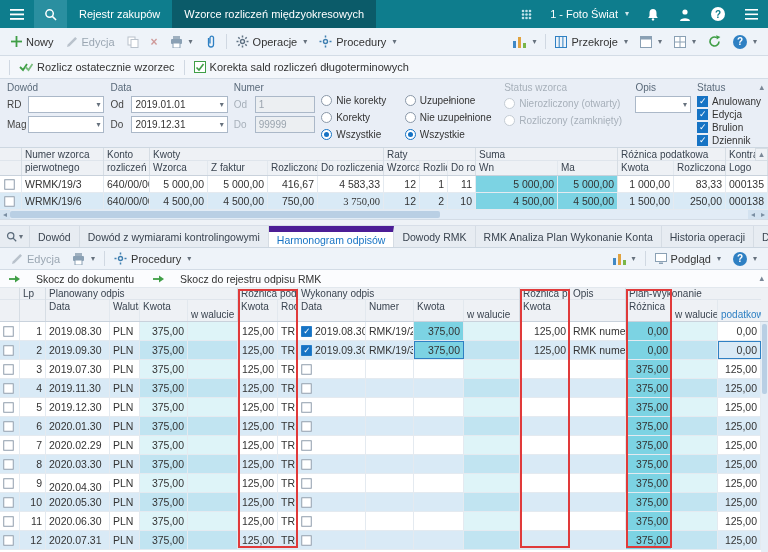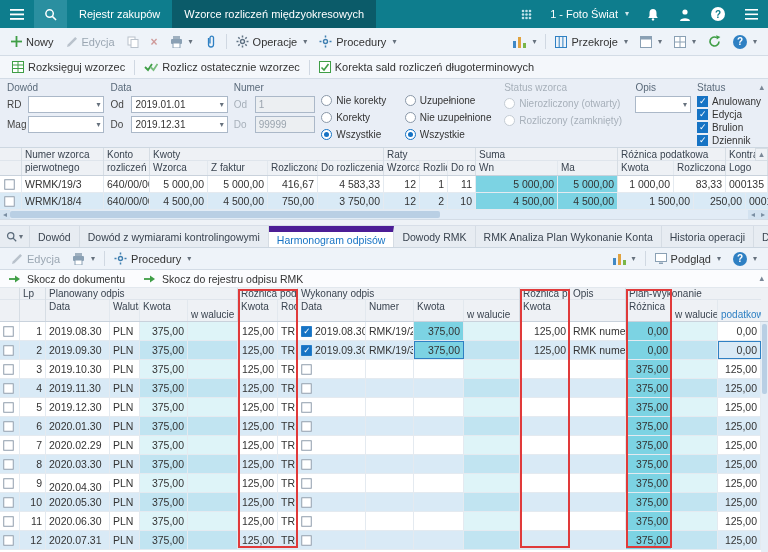--- a/index.html
+++ b/index.html
@@ -72,21 +72,21 @@
 .hthumb{position:absolute;left:10px;top:1px;height:7px;width:430px;background:#b9cfe4;border-radius:2px}
 .harrow{position:absolute;top:0;width:10px;height:9px;color:#7a8ea2;font-size:8px;display:flex;align-items:center;justify-content:center;background:#d3e2f0}
 .splitter{flex:0 0 6px;background:#eef2f7;border-bottom:1px solid #d7dee8}
 
 .tabstrip{flex:0 0 22px;background:#e7ecf2;display:flex;align-items:stretch;border-bottom:1px solid #cdd7e1;overflow:hidden}
 .dtab{display:flex;align-items:center;padding:0 8px;border-right:1px solid #d5dce4;color:#3a4450;font-size:10.5px;white-space:nowrap;cursor:pointer}
 .dtab.active{background:#fff;color:#1673c4;border-top:6px solid #4c1d95}
 .tabicon{display:flex;align-items:center;padding:0 6px;border-right:1px solid #d5dce4;cursor:pointer}
 
 .linksrow{flex:0 0 18px;background:#fbfcfe;display:flex;align-items:center;gap:18px;padding:0 8px;border-bottom:1px solid #e2e8ee;position:relative}
-.jump{display:flex;align-items:center;gap:7px;color:#333;font-size:10.5px;cursor:pointer}
+.jump{display:flex;align-items:center;gap:16px;color:#333;font-size:10.5px;cursor:pointer}
 
 .sched{flex:1;position:relative;overflow:hidden}
 .sched-body{width:761px}
 .vscroll{position:absolute;right:0;top:34px;bottom:0;width:7px;background:#e6eef6}
 .vthumb{position:absolute;top:2px;left:1px;width:5px;height:70px;background:#b9cfe4;border-radius:2px}
 .red-box{position:absolute;border:2px solid #e03a3a;pointer-events:none;z-index:6}
 .abs-chev{position:absolute;z-index:4;background:#eef1f5;border:1px solid #d6dde4;width:13px;height:13px;display:flex;align-items:center;justify-content:center}
 svg{display:block}
 </style>
 </head>
@@ -267,29 +267,20 @@
           </svg>
       </div>
       <div class="t-item">
           <span class="help-badge blue">?</span>
           <span class="car">▾</span>
         </div>
     </div>
   </div>
 
   <div class="actionbar">
-    <div class="t-item">
-      <svg width="12" height="12">
-          <rect x="0.5" y="0.5" width="11" height="11" fill="#fff" stroke="#3f9e46"></rect>
-          <line x1="0.5" y1="4" x2="11.5" y2="4" stroke="#3f9e46"></line>
-          <line x1="0.5" y1="7.5" x2="11.5" y2="7.5" stroke="#3f9e46"></line>
-          <line x1="6" y1="0.5" x2="6" y2="11.5" stroke="#3f9e46"></line>
-        </svg>
-      <span>Rozksięguj wzorzec</span>
-    </div>
     <div class="t-sep"></div>
     <div class="t-item">
       <svg width="14" height="10">
           <path d="M1 5 L4 8 L8 2" stroke="#3f9e46" stroke-width="1.8" fill="none"></path>
           <path d="M6.5 5 L9.5 8 L13.5 2" stroke="#79bd7e" stroke-width="1.8" fill="none"></path>
         </svg>
       <span>Rozlicz ostatecznie wzorzec</span>
     </div>
     <div class="t-sep"></div>
     <div class="t-item">
@@ -535,32 +526,32 @@
         <div class="gc r strong" style="flex: 0 0 82px;">5 000,00</div>
         <div class="gc r strong" style="flex: 0 0 60px;">5 000,00</div>
         <div class="gc r" style="flex: 0 0 56px;">1 000,00</div>
         <div class="gc r" style="flex: 0 0 52px; text-align: center;">83,33</div>
         <div class="gc" style="flex: 0 0 42px;">000135</div>
       </div>
       <div class="grow alt">
         <div class="gc cc" style="flex: 0 0 22px;">
           <span class="chk"></span>
         </div>
-        <div class="gc" style="flex: 0 0 82px;">WRMK/18/4</div>
+        <div class="gc" style="flex: 0 0 82px;">WRMK/19/6</div>
         <div class="gc" style="flex: 0 0 46px;">640/00/06</div>
         <div class="gc r" style="flex: 0 0 58px;">4 500,00</div>
         <div class="gc r" style="flex: 0 0 60px;">4 500,00</div>
         <div class="gc r" style="flex: 0 0 50px;">750,00</div>
-        <div class="gc r" style="flex: 0 0 66px;">3 750,00</div>
+        <div class="gc r" style="flex: 0 0 66px; font-family: Liberation Serif, serif;">3 750,00</div>
         <div class="gc r" style="flex: 0 0 36px;">12</div>
         <div class="gc r" style="flex: 0 0 28px;">2</div>
         <div class="gc r" style="flex: 0 0 28px;">10</div>
         <div class="gc r strong" style="flex: 0 0 82px;">4 500,00</div>
         <div class="gc r strong" style="flex: 0 0 60px;">4 500,00</div>
-        <div class="gc r" style="flex: 0 0 56px; margin-left: 20px;">1 500,00</div>
+        <div class="gc r" style="flex: 0 0 56px;">1 500,00</div>
         <div class="gc r" style="flex: 0 0 52px;">250,00</div>
         <div class="gc" style="flex: 0 0 42px;">000138</div>
       </div>
     </div>
 
   <div class="hscroll">
     <div class="hthumb"></div>
     <div class="harrow" style="left:0">◂</div>
     <div class="harrow" style="right:10px">◂</div>
     <div class="harrow" style="right:0">▸</div>
@@ -820,21 +811,21 @@
           <div class="gc" style="flex: 0 0 56px;">RMK numer</div>
           <div class="gc r strong" style="flex: 0 0 46px;">0,00</div>
           <div class="gc r tint" style="flex: 0 0 46px;"></div>
           <div class="gc r focus-cell" style="flex: 0 0 43px;">0,00</div>
         </div>
         <div class="grow h19">
           <div class="gc cc" style="flex: 0 0 20px;">
             <span class="chk"></span>
           </div>
           <div class="gc r" style="flex: 0 0 26px;">3</div>
-          <div class="gc" style="flex: 0 0 64px;">2019.10.30</div>
+          <div class="gc" style="flex: 0 0 64px;">2019.07.30</div>
           <div class="gc" style="flex: 0 0 30px;">PLN</div>
           <div class="gc r tint" style="flex: 0 0 48px;">375,00</div>
           <div class="gc r tint" style="flex: 0 0 50px;"></div>
           <div class="gc r" style="flex: 0 0 40px;">125,00</div>
           <div class="gc" style="flex: 0 0 20px;">TR</div>
           <div class="gc" style="flex: 0 0 68px;">
             <span class="chk"></span>
             <span></span>
           </div>
           <div class="gc" style="flex: 0 0 48px;"></div>

